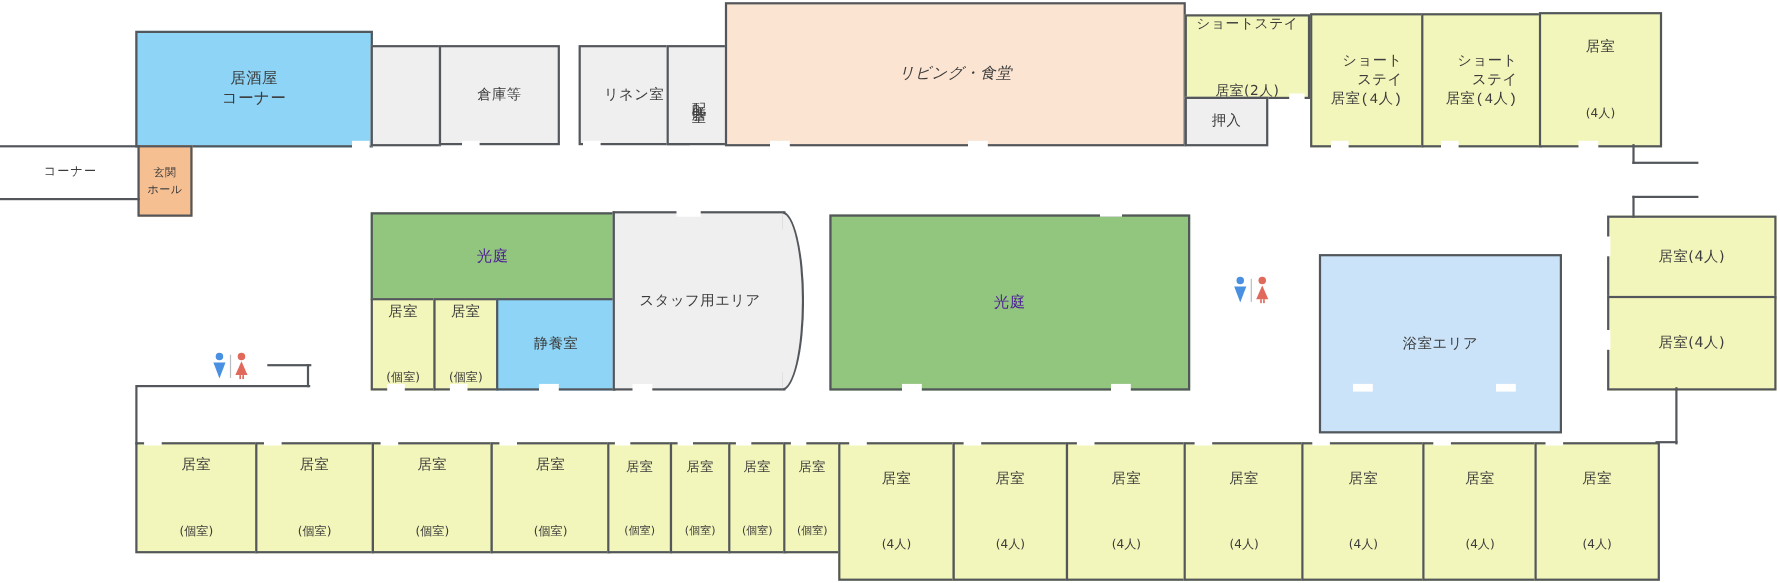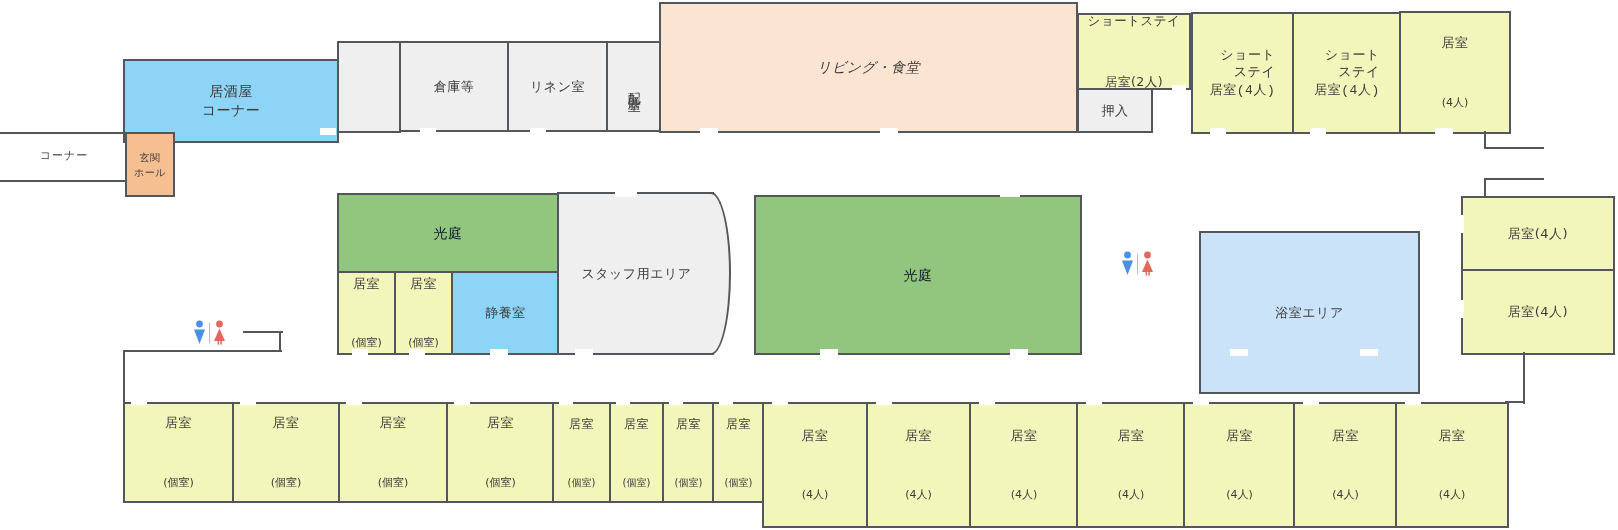--- a/index.html
+++ b/index.html
@@ -11,21 +11,21 @@
   .plan{
     position:relative;width:1618px;height:530px;background:#fff;overflow:hidden;
     font-family:"DejaVu Sans","Liberation Sans",sans-serif;color:var(--text);
   }
   .room{
     position:absolute;box-sizing:border-box;border:2px solid var(--wall);
     display:flex;flex-direction:column;align-items:center;justify-content:center;
     text-align:center;font-size:13px;line-height:1.35;letter-spacing:.5px;
   }
   .c-gray{background:var(--gray);} .c-blue{background:var(--blue);}
-  .c-yellow{background:var(--yellow);gap:44px;} .c-green{background:var(--green);color:#0f172a;}
+  .c-yellow{background:var(--yellow);gap:44px;} .c-green{background:var(--green);color:#4c1d95;}
   .c-peach{background:var(--peach);font-style:italic;} .c-orange{background:var(--orange);}
   .c-bath{background:var(--bath);margin-top:39px;}
   .big{font-size:14px;}
   .sub{font-size:11px;letter-spacing:0;}
   .sub9{font-size:10px;letter-spacing:0;}
   .vtext{writing-mode:vertical-rl;letter-spacing:3px;}
   .leftalign{text-align:right;font-family:Liberation Mono, monospace;}
   .wall{position:absolute;background:var(--wall);}
   .gap{position:absolute;background:#fff;}
   .corridor-label{
@@ -37,29 +37,29 @@
     position:absolute;box-sizing:border-box;background:var(--gray);
     border:2px solid var(--wall);border-left:none;
     border-radius:0 100% 100% 0 / 0 50% 50% 0;
   }
 </style>
 </head>
 <body>
 
 <div class="plan">
 
-  <div class="room c-blue big" style="left:123px;top:59px;width:216px;height:84px">
+  <div class="room c-blue big" style="left:123px;top:28px;width:216px;height:106px">
     <span>居酒屋</span>
     <span>コーナー</span>
   </div>
   <div class="room c-gray" style="left:337px;top:41px;width:64px;height:92px"></div>
   <div class="room c-gray" style="left:399px;top:41px;width:110px;height:91px">
     <span>倉庫等</span>
   </div>
-  <div class="room c-gray" style="left:507px;top:41px;width:101px;height:91px">
+  <div class="room c-gray" style="left:526px;top:41px;width:101px;height:91px">
     <span>リネン室</span>
   </div>
   <div class="room c-gray" style="left:606px;top:41px;width:56px;height:91px">
     <span class="vtext">配膳室</span>
   </div>
   <div class="room c-peach big" style="left:659px;top:2px;width:419px;height:131px">
     <span>リビング・食堂</span>
   </div>
   <div class="room c-yellow" style="left:1077px;top:13px;width:114px;height:77px;font-size:12.5px">
     <span>ショートステイ</span>

